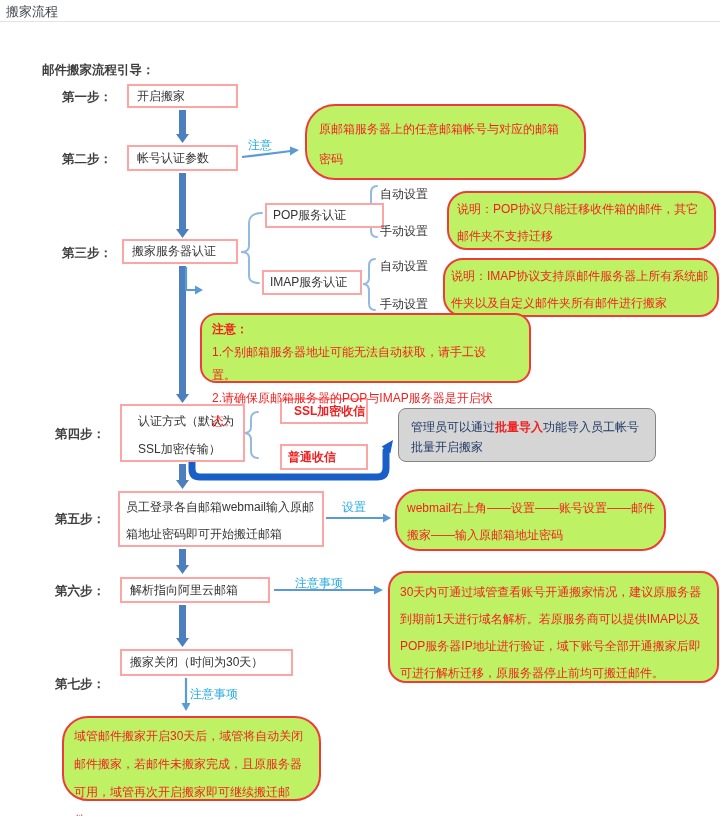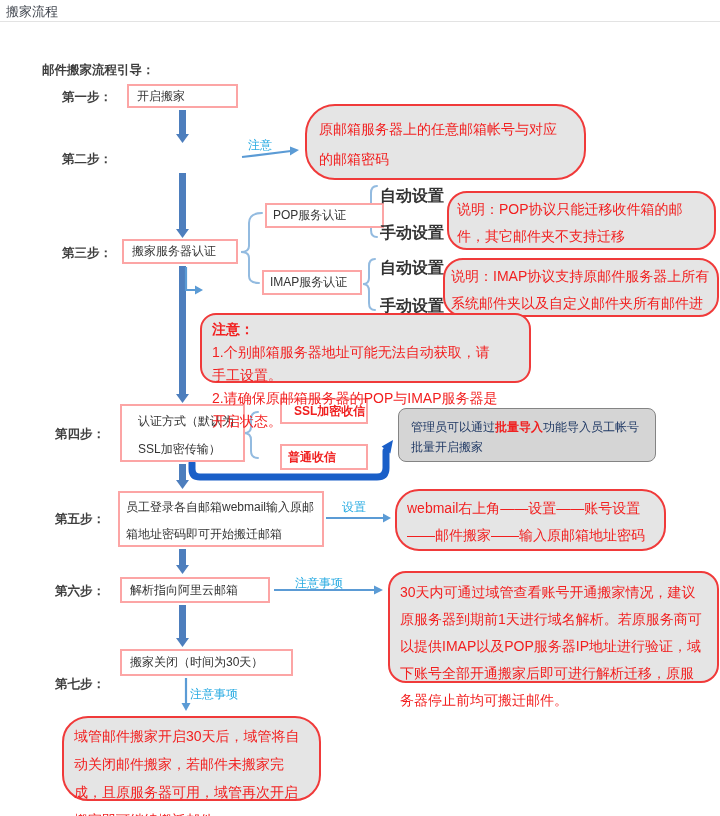--- a/index.html
+++ b/index.html
@@ -26,29 +26,29 @@
   .box5{left:118px;top:491px;width:206px;height:56px;line-height:27px;padding:1px 0 0 6px;white-space:normal;}
   .box6{left:120px;top:577px;width:150px;height:26px;line-height:22px;padding-left:8px;}
   .box7{left:120px;top:649px;width:173px;height:27px;line-height:23px;padding-left:8px;}
   .popbox{left:265px;top:203px;width:119px;height:25px;line-height:21px;padding-left:6px;}
   .imapbox{left:262px;top:270px;width:100px;height:25px;line-height:21px;padding-left:6px;}
   .sslbox{left:280px;top:398px;width:88px;height:26px;line-height:22px;padding-left:12px;
           color:#F02020;font-weight:bold;}
   .normalbox{left:280px;top:444px;width:88px;height:26px;line-height:22px;padding-left:6px;
           color:#F02020;font-weight:bold;}
 
-  .opt{font-size:16px;color:#333;white-space:nowrap;font-weight:bold;}
+  .opt{font-size:12px;color:#333;white-space:nowrap;}
   .opt-pa{left:380px;top:186px;} .opt-pm{left:380px;top:223px;}
   .opt-ia{left:380px;top:258px;} .opt-im{left:380px;top:296px;}
 
   .cyan{font-size:12px;color:#29ABE2;white-space:nowrap;}
   .c2{left:248px;top:137px;} .c5{left:342px;top:499px;}
   .c6{left:295px;top:575px;} .c7{left:190px;top:686px;}
 
-  .rednote{border:2px solid #F03A3A;color:#F21F1F;background:#e5e5e5;font-size:14px;
+  .rednote{border:2px solid #F03A3A;color:#F21F1F;background:#bef264;font-size:12px;
            box-sizing:border-box;}
   .n1{left:305px;top:104px;width:281px;height:76px;border-radius:30px;padding:8px 18px 0 12px;line-height:30px;}
   .n2{left:447px;top:191px;width:269px;height:59px;border-radius:20px;padding:3px 8px 0 8px;line-height:27px;}
   .n3{left:443px;top:258px;width:276px;height:59px;border-radius:20px;padding:3px 6px 0 6px;line-height:27px;}
   .n4{left:200px;top:313px;width:331px;height:70px;border-radius:16px;padding:3px 26px 0 10px;line-height:23px;}
   .n5{left:395px;top:489px;width:271px;height:62px;border-radius:24px;padding:4px 8px 0 10px;line-height:27px;}
   .n6{left:388px;top:571px;width:331px;height:112px;border-radius:18px;padding:6px 10px 0 10px;line-height:27px;}
   .n7{left:62px;top:716px;width:259px;height:85px;border-radius:26px;padding:4px 10px 0 10px;line-height:28px;}
 
   .adminbox{left:398px;top:408px;width:258px;height:54px;background:#D5D5D5;
@@ -134,20 +134,21 @@
 
   <div class="abs lbl lbl1">第一步：</div>
   <div class="abs lbl lbl2">第二步：</div>
   <div class="abs lbl lbl3">第三步：</div>
   <div class="abs lbl lbl4">第四步：</div>
   <div class="abs lbl lbl5">第五步：</div>
   <div class="abs lbl lbl6">第六步：</div>
   <div class="abs lbl lbl7">第七步：</div>
 
   <div class="abs bluebox box1">开启搬家</div>
+  <div class="abs bluebox box2">帐号认证参数</div>
   <div class="abs bluebox box3">搬家服务器认证</div>
   <div class="abs bluebox box4">认证方式（默认为SSL加密传输）</div>
   <div class="abs bluebox box5">员工登录各自邮箱webmail输入原邮箱地址密码即可开始搬迁邮箱</div>
   <div class="abs bluebox box6">解析指向阿里云邮箱</div>
   <div class="abs bluebox box7">搬家关闭（时间为30天）</div>
 
   <div class="abs bluebox popbox">POP服务认证</div>
   <div class="abs bluebox imapbox">IMAP服务认证</div>
   <div class="abs opt opt-pa">自动设置</div>
   <div class="abs opt opt-pm">手动设置</div>

